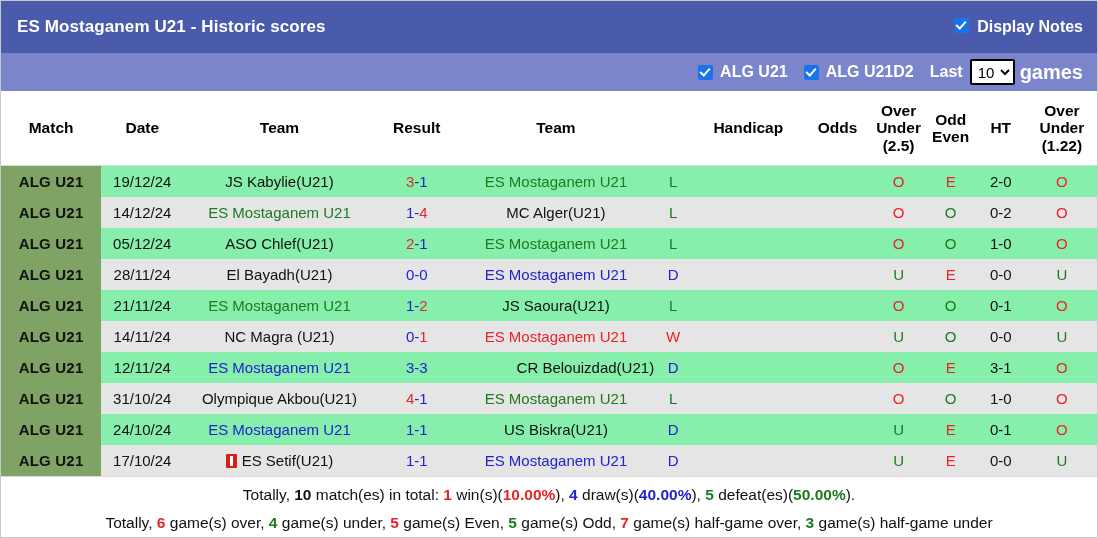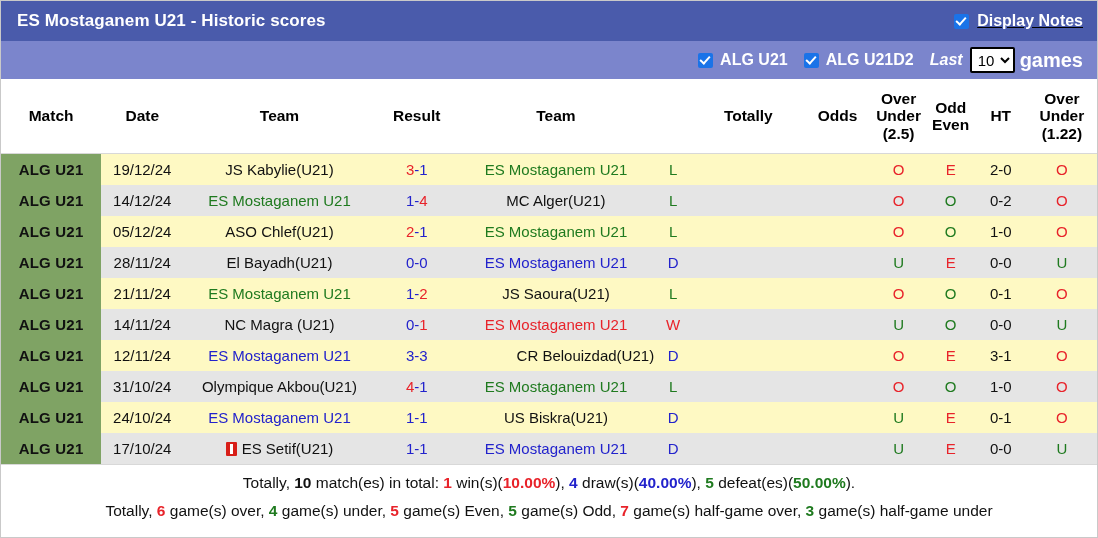--- a/index.html
+++ b/index.html
@@ -16,40 +16,39 @@
     height: 538px;
     position: relative;
     box-sizing: border-box;
     border: 1px solid #c9c9c9;
     background: #ffffff;
     overflow: hidden;
   }
 
   
   .titlebar {
-    height: 40px;
+    height: 52px;
     background: #4a5bab;
     display: flex;
     align-items: center;
     justify-content: space-between;
     padding: 0 14px 0 16px;
     box-sizing: border-box;
   }
   .title-text {
     color: #ffffff;
     font-size: 17px;
     font-weight: bold;
     letter-spacing: 0.1px;
     white-space: nowrap;
   }
   .notes-group {
     display: flex;
-    align-items: center;
+    align-items: flex-start;
     gap: 8px;
-    text-decoration: underline;
   }
   .notes-label {
     color: #ffffff;
     font-size: 16px;
     font-weight: bold;
     white-space: nowrap;
   }
 
   
   .filterbar {
@@ -72,21 +71,20 @@
     color: #ffffff;
     font-size: 16px;
     font-weight: bold;
     white-space: nowrap;
   }
   .last-label {
     color: #ffffff;
     font-size: 16px;
     font-weight: bold;
     margin-right: 7px;
-    font-style: italic;
   }
   .games-label {
     color: #ffffff;
     font-size: 20px;
     font-weight: bold;
     margin-left: 5px;
   }
 
   
   .cbx {
@@ -143,21 +141,21 @@
   table.scores td {
     font-size: 15px;
     padding: 0;
     height: 31px;
     vertical-align: middle;
     text-align: center;
     color: #111111;
     white-space: nowrap;
     overflow: hidden;
   }
-  tr.row-odd td { background: #fef9c3; }
+  tr.row-odd td { background: #86efac; }
   tr.row-even td { background: #e5e5e5; }
 
   td.c-match {
     background: #7fa364 !important;
     color: #ffffff;
     font-weight: bold;
     font-size: 15px;
     letter-spacing: 0.2px;
   }
   td.c-date { font-size: 14.5px; color: #1a1a1a; }
@@ -255,21 +253,21 @@
         <col style="width:70px">
     </colgroup>
     <thead>
       <tr>
         <th>Match</th>
         <th>Date</th>
         <th>Team</th>
         <th>Result</th>
         <th>Team</th>
         <th></th>
-        <th>Totally</th>
+        <th>Handicap</th>
         <th>Odds</th>
         <th>
           <span>Over</span><br>
           <span>Under</span><br>
           <span>(2.5)</span>
         </th>
         <th>
           <span>Odd</span><br>
           <span>Even</span>
         </th>

